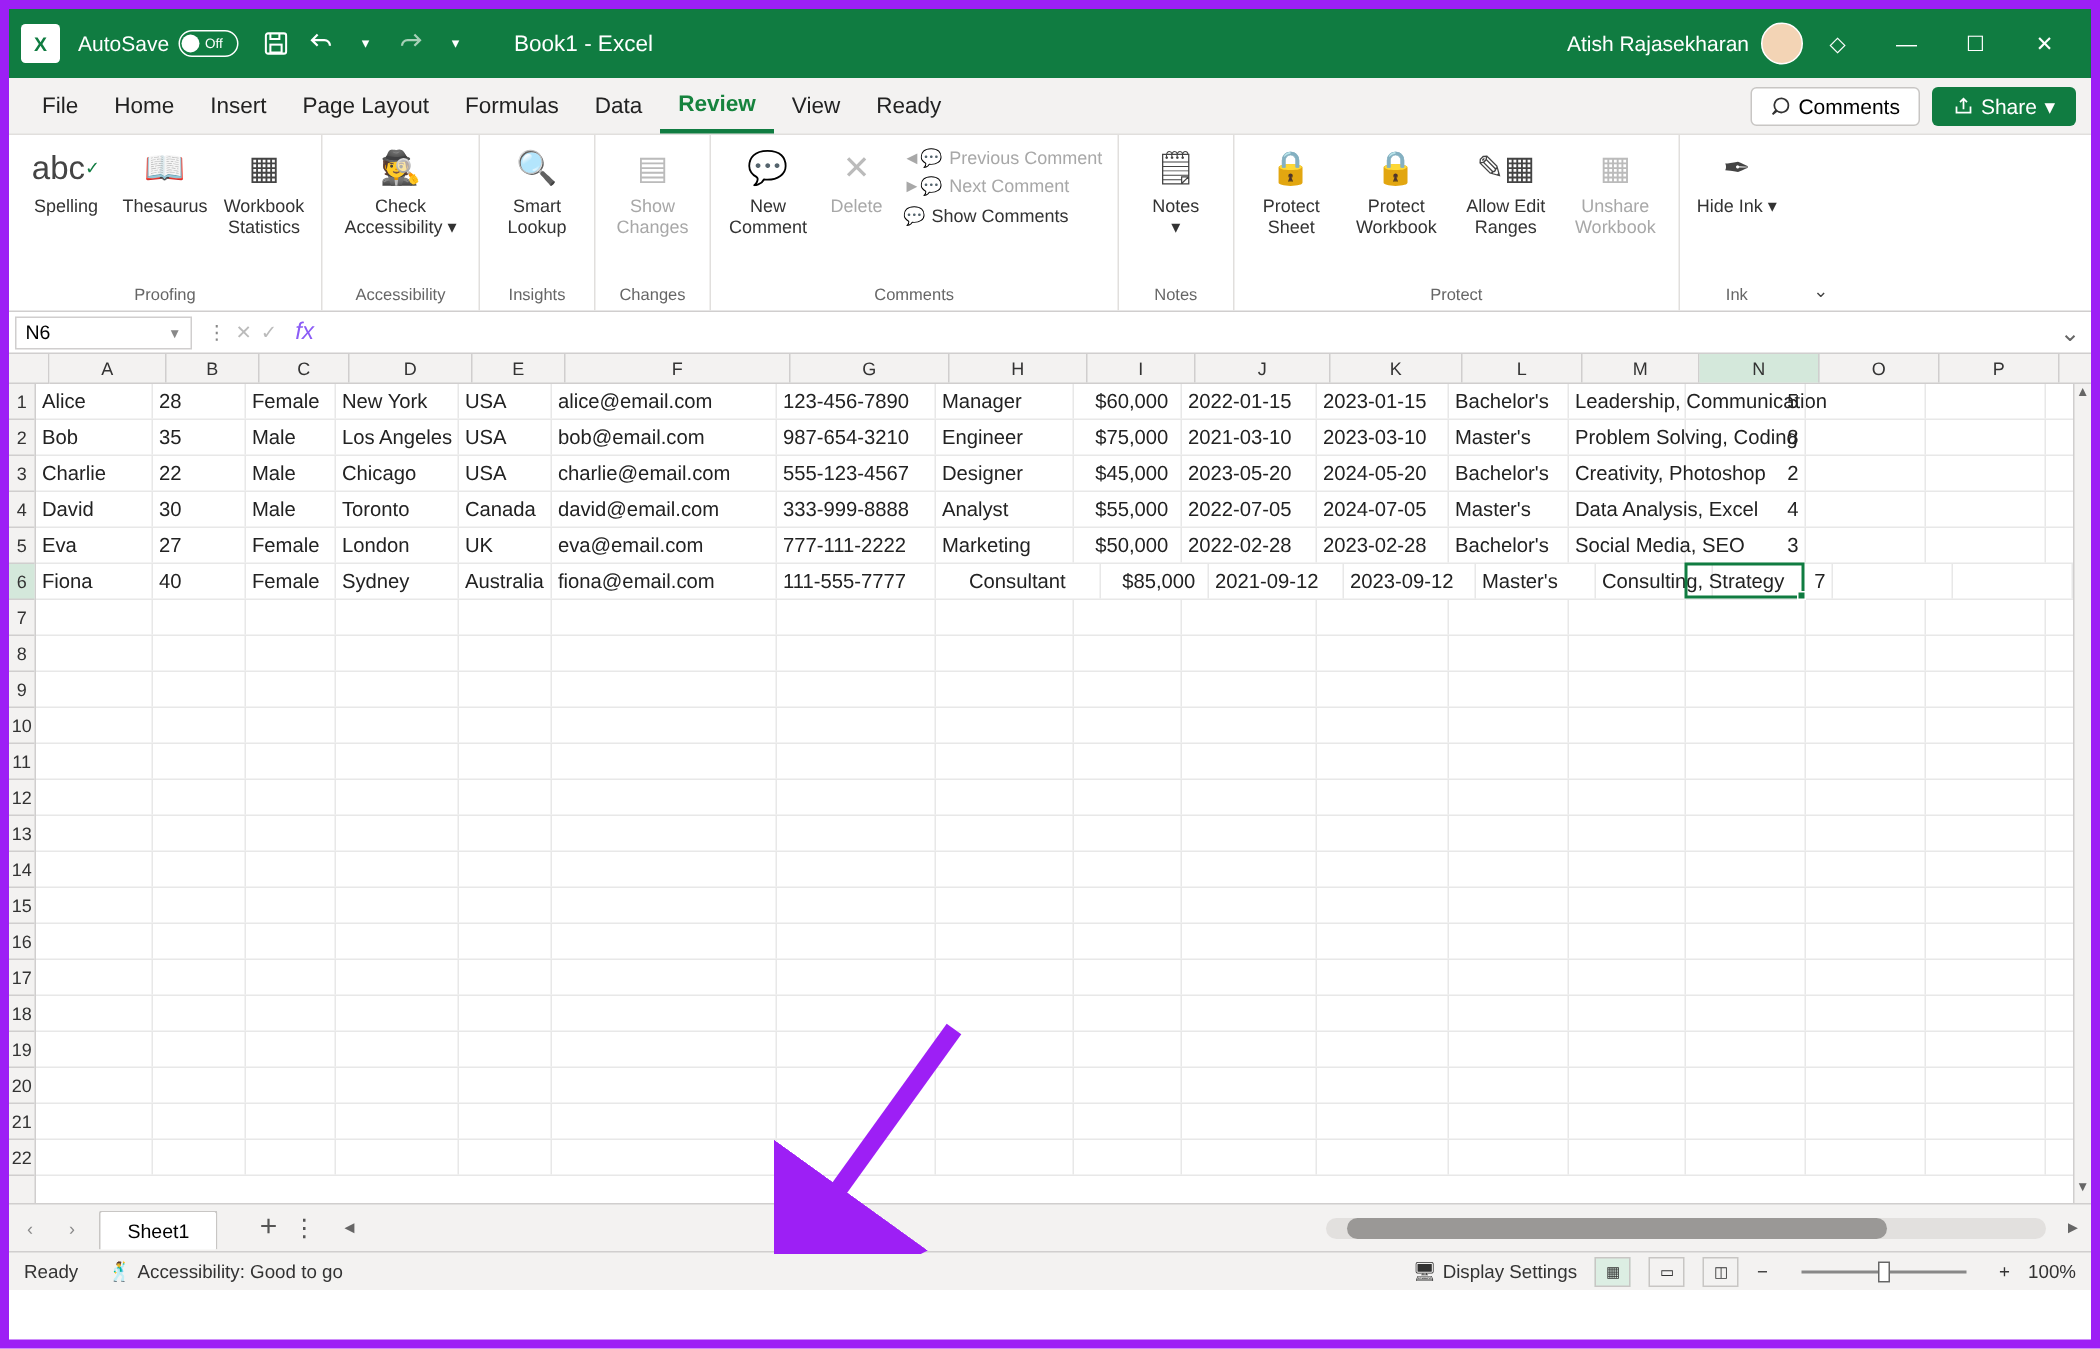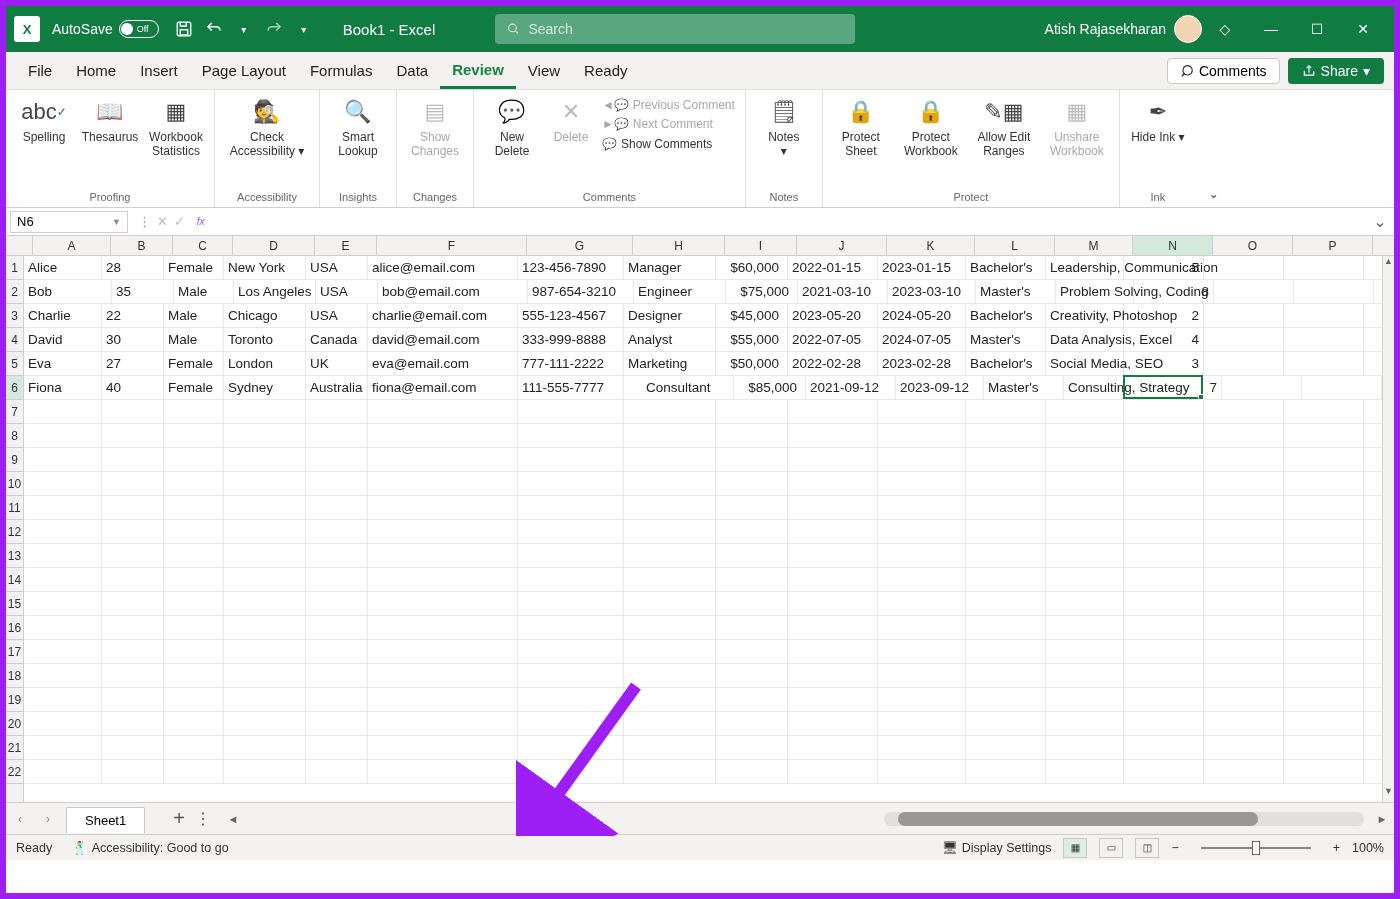--- a/index.html
+++ b/index.html
@@ -30,21 +30,21 @@
 .rbtn { display: flex; flex-direction: column; align-items: center; justify-content: flex-start; width: 64px; padding: 2px; cursor: pointer; text-align:center; line-height:1.2;}
 .rbtn.small { width:auto; flex-direction:row; gap:4px; padding:2px 4px;}
 .rbtn.disabled { color: #a8a8a8; }
 .rbtn .ricon { width: 32px; height: 32px; display:flex; align-items:center; justify-content:center; font-size:22px; color:#444; margin-bottom:2px;}
 .rbtn.disabled .ricon { color:#bbb;}
 .rgroup .label { font-size: 11px; color: #666; padding: 2px 0 4px;}
 .ribbon-collapse { width: 36px; display:flex; align-items:flex-end; justify-content:center; padding-bottom:6px; cursor:pointer; color:#444;}
 .formulabar { height: 28px; display: flex; align-items: center; border-bottom: 1px solid #d0cece; background:#fff;}
 .namebox { width: 118px; border: 1px solid #d0cece; height: 22px; margin: 0 4px; display:flex; align-items:center; padding: 0 6px; font-size:13px; justify-content:space-between;}
 .fb-icons { display:flex; gap:6px; color:#888; padding:0 6px; font-size:13px; align-items:center;}
-.fx { font-style: italic; font-size: 10px; margin: 0 6px; color:#8b5cf6;}
+.fx { font-style: italic; font-size: 16px; margin: 0 6px; color:#8b5cf6;}
 .formulainput { flex: 1; border: none; height: 22px; outline: none; font-size:13px; padding:0 4px;}
 .fb-expand { width:28px; text-align:center; color:#666; cursor:pointer;}
 .grid-area { position: relative; height: 546px; display:flex; overflow:hidden; background:#fff;}
 .colheaders { height: 20px; display: flex; background: #f3f2f1; border-bottom: 1px solid #d0cece; margin-left:27px;}
 .colh { border-right: 1px solid #d0cece; text-align: center; font-size: 12px; color: #333; line-height:20px; cursor:pointer;}
 .rowheaders { width: 27px; background: #f3f2f1; border-right: 1px solid #d0cece;}
 .rowh { height: 24px; border-bottom: 1px solid #d0cece; text-align: center; font-size: 12px; color: #333; line-height:24px; cursor:pointer;}
 .rowh.selected { background:#d4e8db;}
 .gridbody { position:relative; flex:1;}
 .gridrows { position:relative;}
@@ -100,27 +100,20 @@
     </div>
   <div class="tb-icon" style="font-size:10px">▾</div>
   <div class="tb-icon">
       <svg width="18" height="18" viewBox="0 0 24 24" fill="none" stroke="#a7d0b7" stroke-width="2">
         <path d="M15 14l5-5-5-5"></path>
         <path d="M20 9H9a5 5 0 00-5 5v0"></path>
       </svg>
     </div>
   <div class="tb-icon" style="font-size:10px">▾</div>
   <div class="title-name">Book1 - Excel</div>
-  <div class="searchbox">
-    <svg width="14" height="14" viewBox="0 0 24 24" fill="none" stroke="#d6eadd" stroke-width="2">
-        <circle cx="10" cy="10" r="7"></circle>
-        <line x1="20" y1="20" x2="15" y2="15"></line>
-      </svg>
-    <input placeholder="Search" style="">
-  </div>
   <div class="user">
     <span>Atish Rajasekharan</span>
     <div class="avatar"></div>
   </div>
   <div class="winbtn">◇</div>
   <div class="winbtn">—</div>
   <div class="winbtn">☐</div>
   <div class="winbtn">✕</div>
 </div>
 
@@ -189,21 +182,21 @@
           <div class="ricon">▤</div>
           <span>Show Changes</span>
         </div>
     </div>
     <div class="label">Changes</div>
   </div>
   <div class="rgroup">
     <div class="items">
       <div class="rbtn">
           <div class="ricon">💬</div>
-          <span>New Delete</span>
+          <span>New Comment</span>
         </div>
       <div class="rbtn disabled" style="width:50px">
           <div class="ricon">✕</div>
           <span>Delete</span>
         </div>
       <div style="display:flex;flex-direction:column;gap:1px;padding-top:2px;">
         <div class="rbtn small disabled">
             <span>◄💬</span>
             <span>Previous Comment</span>
           </div>
@@ -337,21 +330,21 @@
           <div class="gc money" style="width: 72px;">$60,000</div>
           <div class="gc" style="width: 90px;">2022-01-15</div>
           <div class="gc" style="width: 88px;">2023-01-15</div>
           <div class="gc" style="width: 80px;">Bachelor's</div>
           <div class="gc" style="width: 78px;">Leadership, Communication</div>
           <div class="gc right" style="width: 80px;">5</div>
           <div class="gc" style="width: 80px;"></div>
           <div class="gc" style="width: 80px;"></div>
         </div>
         <div class="gr">
-          <div class="gc" style="width: 88px;">Bob</div>
+          <div class="gc" style="width: 78px;">Bob</div>
           <div class="gc" style="width: 62px;">35</div>
           <div class="gc" style="width: 60px;">Male</div>
           <div class="gc" style="width: 82px;">Los Angeles</div>
           <div class="gc" style="width: 62px;">USA</div>
           <div class="gc" style="width: 150px;">bob@email.com</div>
           <div class="gc" style="width: 106px;">987-654-3210</div>
           <div class="gc" style="width: 92px;">Engineer</div>
           <div class="gc money" style="width: 72px;">$75,000</div>
           <div class="gc" style="width: 90px;">2021-03-10</div>
           <div class="gc" style="width: 88px;">2023-03-10</div>

